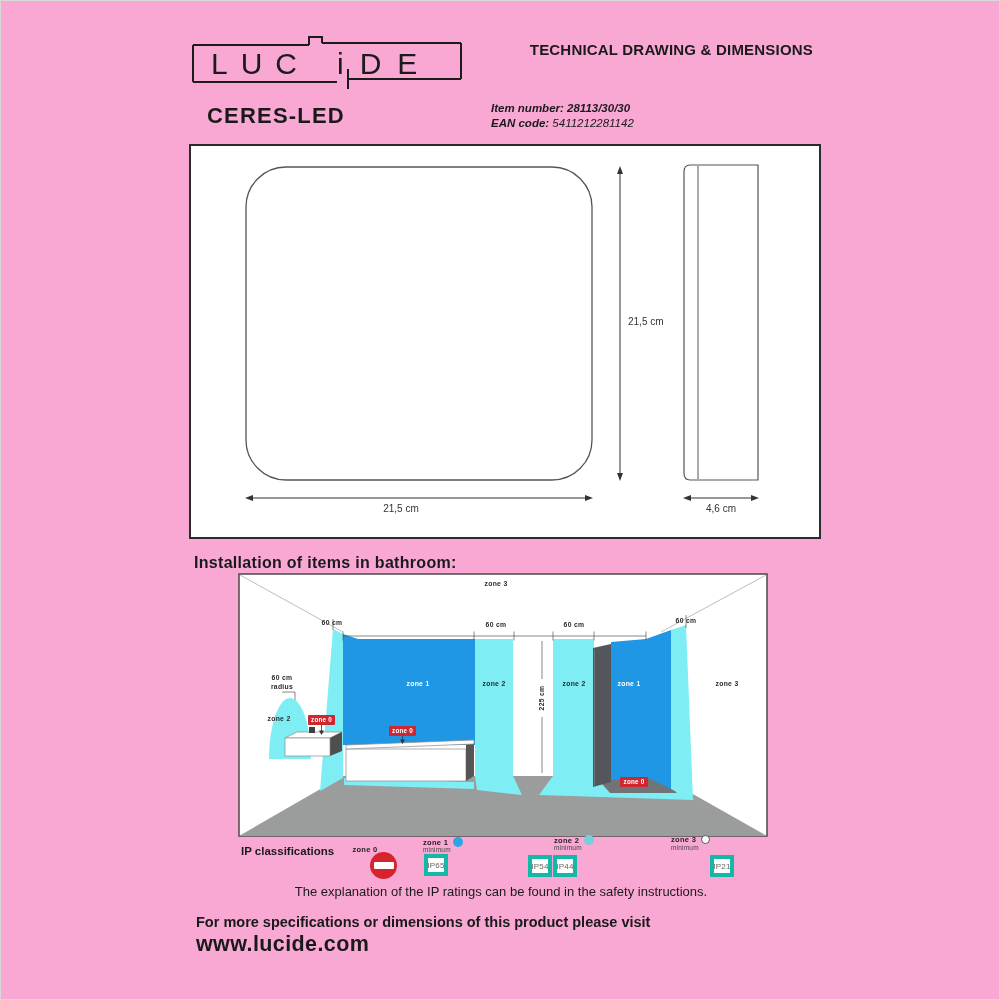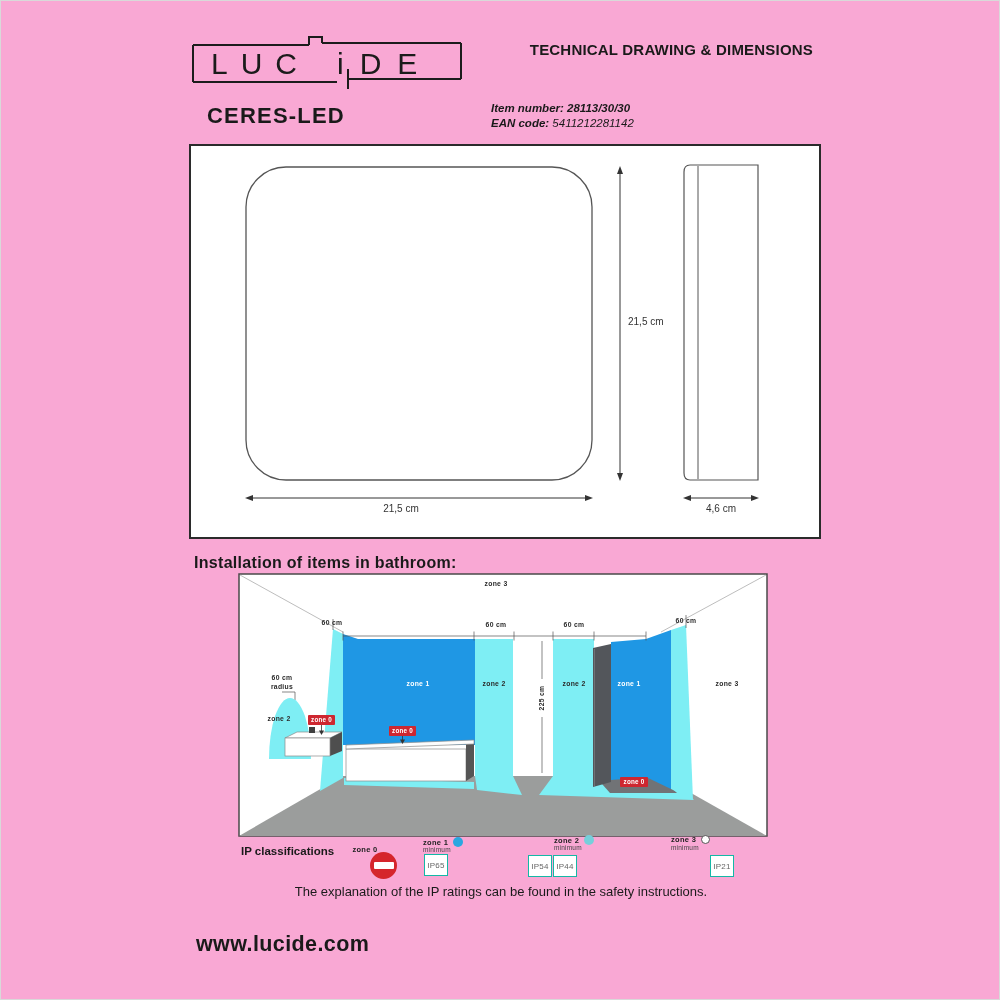--- a/index.html
+++ b/index.html
@@ -20,21 +20,21 @@
   .item-block .val-normal { font-weight:400; }
   
   .bath-title { left:193px; top:553px; font-size:16px; font-weight:700; letter-spacing:.3px; }
   
   .legend-title { left:240px; top:844px; font-size:11.5px; font-weight:700; }
   .lg-label { font-size:7.5px; font-weight:700; color:#222; letter-spacing:.3px; white-space:nowrap; }
   .lg-row { display:flex; align-items:center; gap:5px; }
   .lg-dot { width:10px; height:10px; border-radius:50%; display:inline-block; }
   .lg-dot-outline { width:9px; height:9px; border-radius:50%; border:1.2px solid #555; background:#fff; display:inline-block; }
   .lg-min { font-size:6.5px; color:#444; letter-spacing:.2px; }
-  .ip-box { width:24px; height:22px; border:1px solid #14b8a6; background:#fff;
+  .ip-box { width:24px; height:22px; border:4px solid #14b8a6; background:#fff;
     display:flex; align-items:center; justify-content:center;
     font-size:8px; color:#666; letter-spacing:.3px; }
   .ip-row { display:flex; gap:1px; }
   .no-entry { width:27px; height:27px; border-radius:50%; position:relative; }
   .no-entry .bar { position:absolute; left:3.5px; top:10px; width:20px; height:7px; background:#fff; border-radius:1px; }
   .footnote { left:0; top:883px; width:1000px; text-align:center; font-size:13px; color:#1b1b1b; }
   
   .footer-line { left:195px; top:913px; font-size:14.5px; font-weight:700; }
   .website { left:195px; top:931px; font-size:21.5px; font-weight:700; letter-spacing:.4px; }
   
@@ -239,15 +239,16 @@
     <span class="lg-label">zone 3</span>
     <span class="lg-dot-outline"></span>
   </div>
   <div class="abs lg-min" style="left:670px; top:843px;">minimum</div>
   <div class="abs ip-row" style="left:670px; top:854px;padding-left:39px;">
     <div class="ip-box">IP21</div>
   </div>
 
   <div class="abs footnote">The explanation of the IP ratings can be found in the safety instructions.</div>
 
+  <div class="abs footer-line">For more specifications or dimensions of this product please visit</div>
   <div class="abs website">www.lucide.com</div>
 
 </div>
 
 </body></html>

